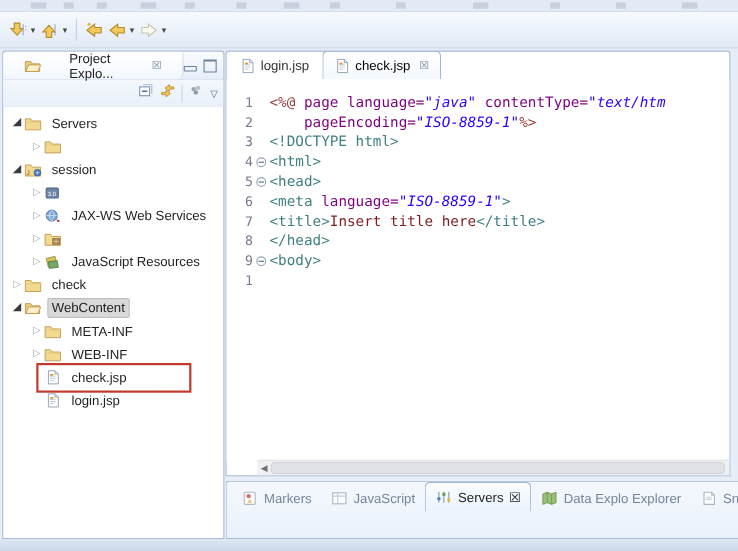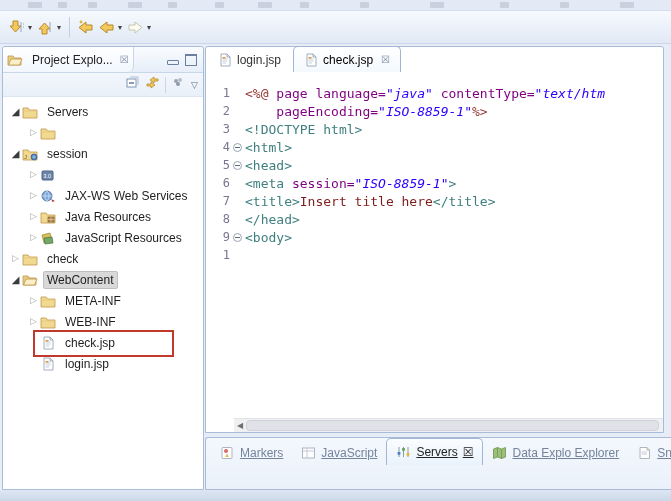--- a/index.html
+++ b/index.html
@@ -27,21 +27,21 @@
   .panel{position:absolute;background:#FFFFFF;border:1px solid #A9BCD7;border-radius:3px 3px 0 0;box-sizing:border-box;}
   #explorer{left:2px;top:46px;width:202px;height:444px;}
   #editor-panel{left:205px;top:46px;width:459px;height:387px;}
   #bottom-panel{left:205px;top:437px;width:466px;height:53px;border-right:none;background:linear-gradient(#F4F8FD,#EAF1FA);border-radius:3px 0 0 0;}
   .view-header{
     position:relative;height:25px;background:linear-gradient(#FAFCFE,#E6EEF9);
     border-bottom:1px solid #C8D6E9;border-radius:3px 3px 0 0;
     display:flex;align-items:stretch;
   }
   .view-tab{
-    display:flex;align-items:center;gap:4px;padding:0 4px;
+    display:flex;align-items:center;gap:20px;padding:0 19px;
     background:linear-gradient(#FFFFFF,#F2F7FD);
     border-right:1px solid #C8D6E9;border-radius:3px 0 6px 0;
     font-size:12px;color:#222;
   }
   .view-tab .close, .etab .close{font-size:10px;color:#7A8AA0;margin-left:3px;}
   .hdr-btns{margin-left:auto;display:flex;align-items:center;gap:6px;padding-right:6px;}
   .min-glyph{width:10px;height:3px;border:1px solid #6C7F9C;border-radius:1px;margin-top:6px;}
   .max-glyph{width:10px;height:9px;border:1px solid #6C7F9C;border-top-width:2px;}
   
   #explorer-toolbar{
@@ -94,21 +94,21 @@
   #hscroll{
     position:absolute;left:28px;right:0;bottom:0;height:13px;background:#F0F0F2;border-top:1px solid #E3E3E6;
     display:flex;align-items:center;
   }
   #hscroll .sarrow{font-size:8px;color:#707070;padding:0 3px;}
   #hscroll .thumb{height:9px;background:#E0E2E8;border:1px solid #CDD2DC;border-radius:4px;flex:1;margin-right:4px;}
   
   #bottom-tabs{display:flex;align-items:flex-end;height:27px;padding-left:5px;}
   .btab{
     display:flex;align-items:center;gap:5px;height:24px;padding:0 9px;
-    font-size:12px;color:#75849B;border-radius:5px 5px 0 0;white-space:nowrap;text-decoration:underline;
+    font-size:12px;color:#75849B;border-radius:5px 5px 0 0;white-space:nowrap;
   }
   .btab.active{
     background:linear-gradient(#FBFDFF,#E9F2FC);
     border:1px solid #9FB6D4;border-bottom:none;color:#222;height:26px;
   }
   .btab svg{width:15px;height:14px;}
   
   #window-bottom{position:absolute;left:0;top:490px;width:671px;height:11px;background:linear-gradient(#DEE7F3,#CBD7E8);}
 </style>
 </head>
@@ -285,21 +285,20 @@
         <span class="arrow col">▷</span>
         <span class="ticon">
           <span style="display: inline-flex;">
             <svg viewBox="0 0 16 14">
               <path d="M1 3h5l1.5 2H15v8H1z" fill="#F1D990" stroke="#C0964A" stroke-width=".8"></path>
               <rect x="8" y="7" width="6" height="5" fill="#B08850" stroke="#7E5E30" stroke-width=".7"></rect>
               <path d="M8 9.5h6M11 7v5" stroke="#E8D2AE" stroke-width=".6"></path>
             </svg>
           </span>
         </span>
-        <span class="tlabel">Java Resources</span>
       </div>
       <div class="trow" style="padding-left: 24px;">
         <span class="arrow col">▷</span>
         <span class="ticon">
           <span style="display: inline-flex;">
             <svg viewBox="0 0 16 14">
               <path d="M2 4l8-2 2 8-8 2z" fill="#D8C25A" stroke="#9A8330" stroke-width=".7"></path>
               <path d="M4 7l8-1 1 6-8 1z" fill="#74A868" stroke="#47703E" stroke-width=".7"></path>
             </svg>
           </span>
@@ -438,21 +437,21 @@
       <div class="cline">
         <span class="lnum">5</span>
         <span class="fold">
           <span class="fold-circle"></span>
         </span>
         <span class="ctext"><span class="syn-tag">&lt;head&gt;</span></span>
       </div>
       <div class="cline">
         <span class="lnum">6</span>
         <span class="fold"></span>
-        <span class="ctext"><span class="syn-tag">&lt;meta </span><span class="syn-attr">session=</span><span class="syn-val">"ISO-8859-1"</span><span class="syn-tag">&gt;</span></span>
+        <span class="ctext"><span class="syn-tag">&lt;meta </span><span class="syn-attr">language=</span><span class="syn-val">"ISO-8859-1"</span><span class="syn-tag">&gt;</span></span>
       </div>
       <div class="cline">
         <span class="lnum">7</span>
         <span class="fold"></span>
         <span class="ctext"><span class="syn-tag">&lt;title&gt;</span><span class="syn-plain">Insert title here</span><span class="syn-tag">&lt;/title&gt;</span></span>
       </div>
       <div class="cline">
         <span class="lnum">8</span>
         <span class="fold"></span>
         <span class="ctext"><span class="syn-tag">&lt;/head&gt;</span></span>

